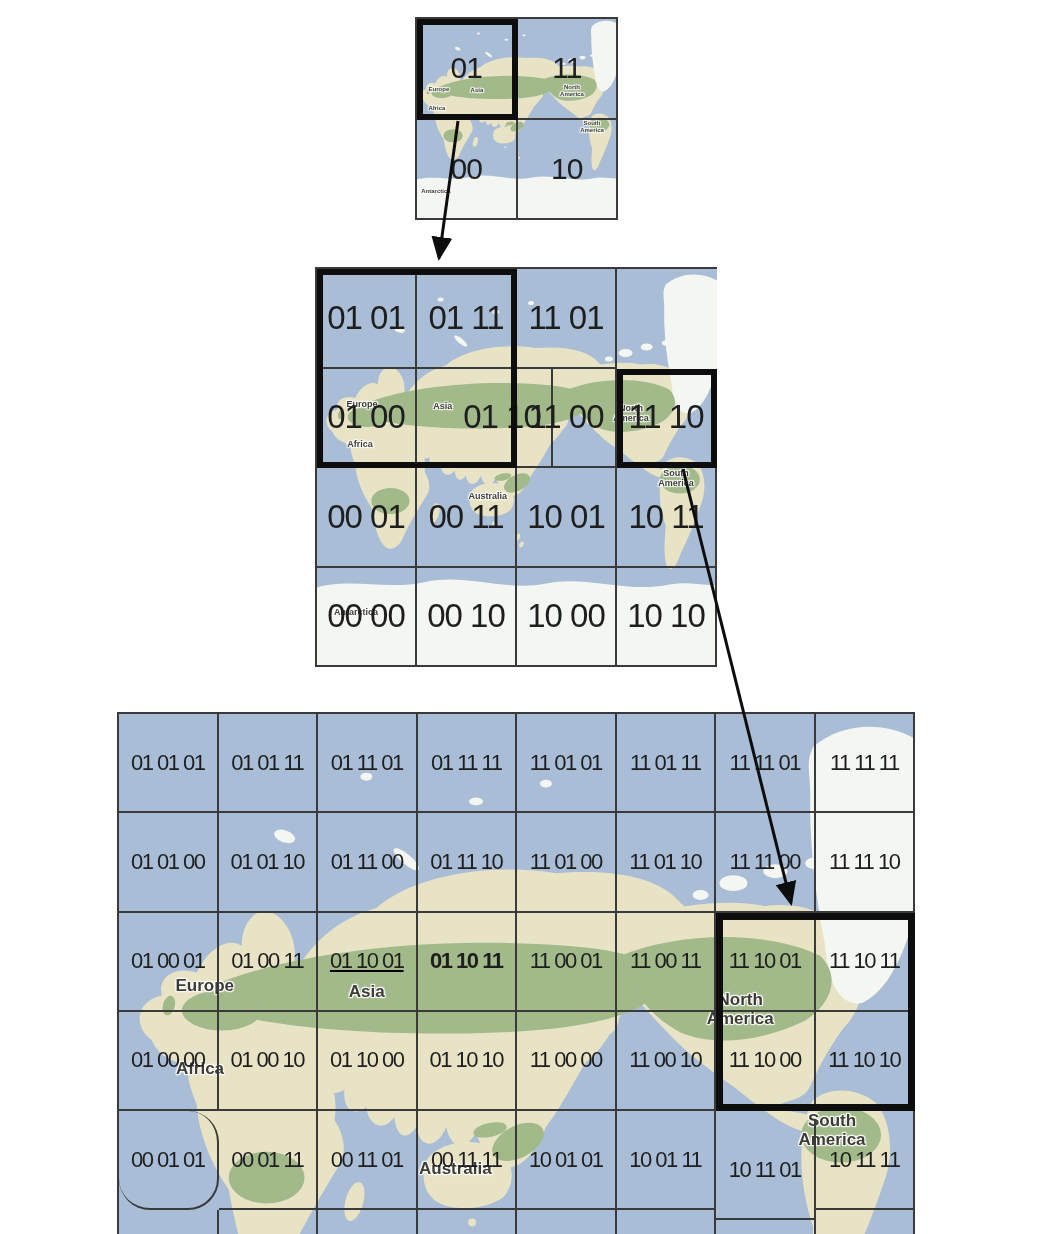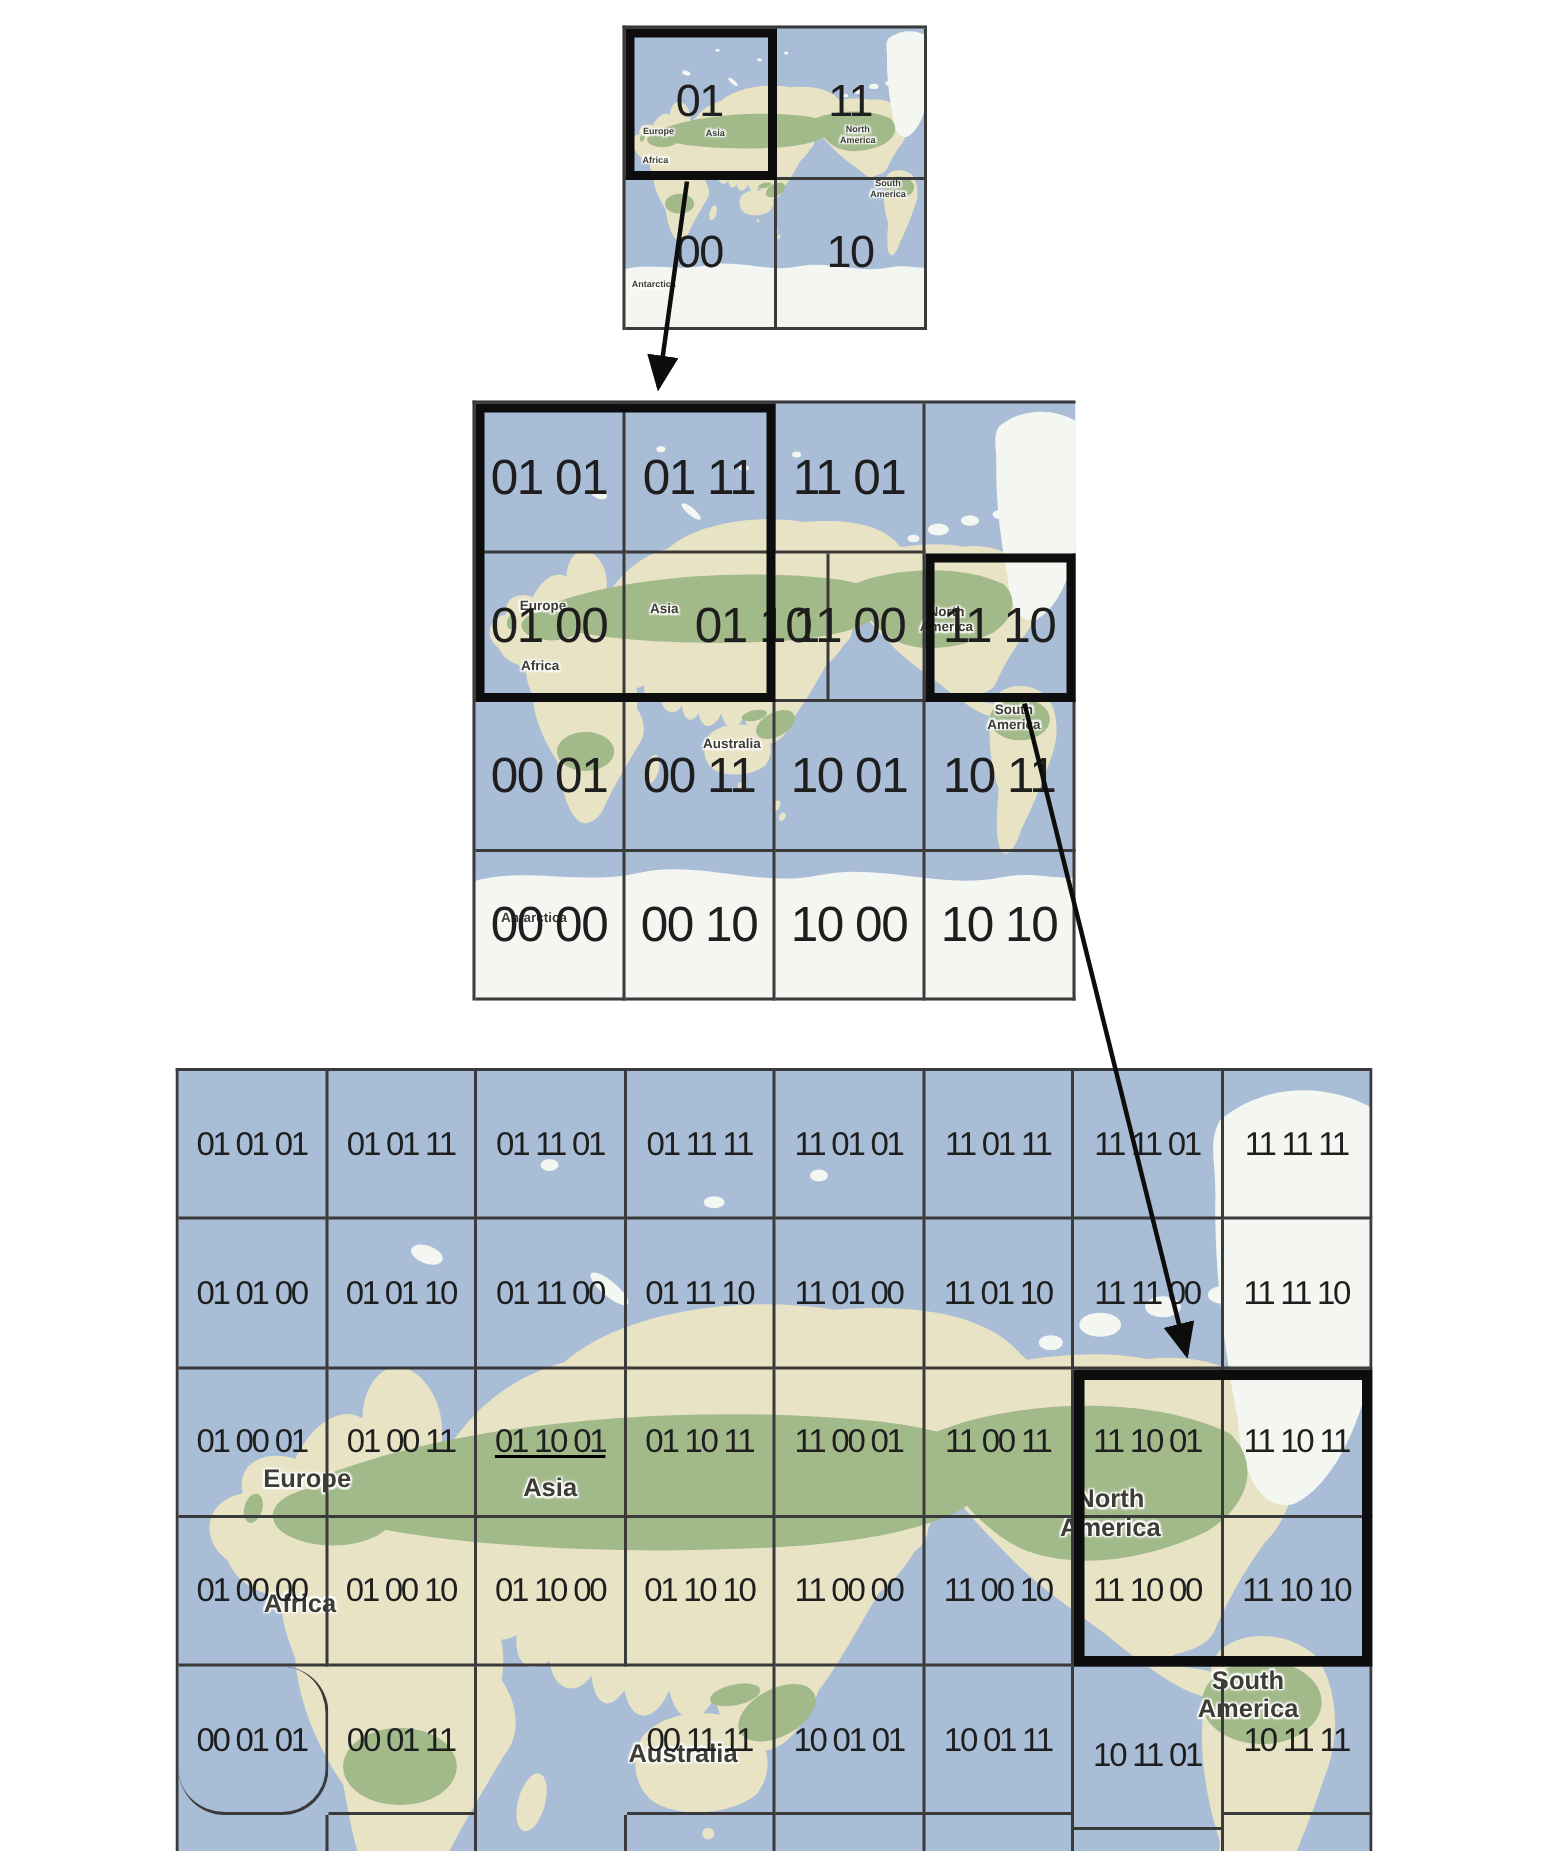--- a/index.html
+++ b/index.html
@@ -251,21 +251,21 @@
       </div>
       <div class="cell" style="left: 0%; top: 25%; width: 12.5%; height: 12.5%;">
         <span>01 00 01</span>
       </div>
       <div class="cell" style="left: 12.5%; top: 25%; width: 12.5%; height: 12.5%;">
         <span>01 00 11</span>
       </div>
       <div class="cell" style="left: 25%; top: 25%; width: 12.5%; height: 12.5%; text-decoration: underline;">
         <span>01 10 01</span>
       </div>
-      <div class="cell" style="left: 37.5%; top: 25%; width: 12.5%; height: 12.5%;">
+      <div class="cell" style="left: 37.5%; top: 25%; width: 12.5%; height: 12.5%; font-weight: bold;">
         <span>01 10 11</span>
       </div>
       <div class="cell" style="left: 50%; top: 25%; width: 12.5%; height: 12.5%;">
         <span>11 00 01</span>
       </div>
       <div class="cell" style="left: 62.5%; top: 25%; width: 12.5%; height: 12.5%;">
         <span>11 00 11</span>
       </div>
       <div class="cell" style="left: 75%; top: 25%; width: 12.5%; height: 12.5%;">
         <span>11 10 01</span>
@@ -295,20 +295,23 @@
         <span>11 10 00</span>
       </div>
       <div class="cell" style="left: 87.5%; top: 37.5%; width: 12.5%; height: 12.5%;">
         <span>11 10 10</span>
       </div>
       <div class="cell" style="left: 0%; top: 50%; width: 12.5%; height: 12.5%; border-radius: 31px;">
         <span>00 01 01</span>
       </div>
       <div class="cell" style="left: 12.5%; top: 50%; width: 12.5%; height: 12.5%;">
         <span>00 01 11</span>
+      </div>
+      <div class="cell" style="left: 25%; top: 50%; width: 12.5%; height: 12.5%;">
+        <span>00 11 01</span>
       </div>
       <div class="cell" style="left: 37.5%; top: 50%; width: 12.5%; height: 12.5%;">
         <span>00 11 11</span>
       </div>
       <div class="cell" style="left: 50%; top: 50%; width: 12.5%; height: 12.5%;">
         <span>10 01 01</span>
       </div>
       <div class="cell" style="left: 62.5%; top: 50%; width: 12.5%; height: 12.5%;">
         <span>10 01 11</span>
       </div>

